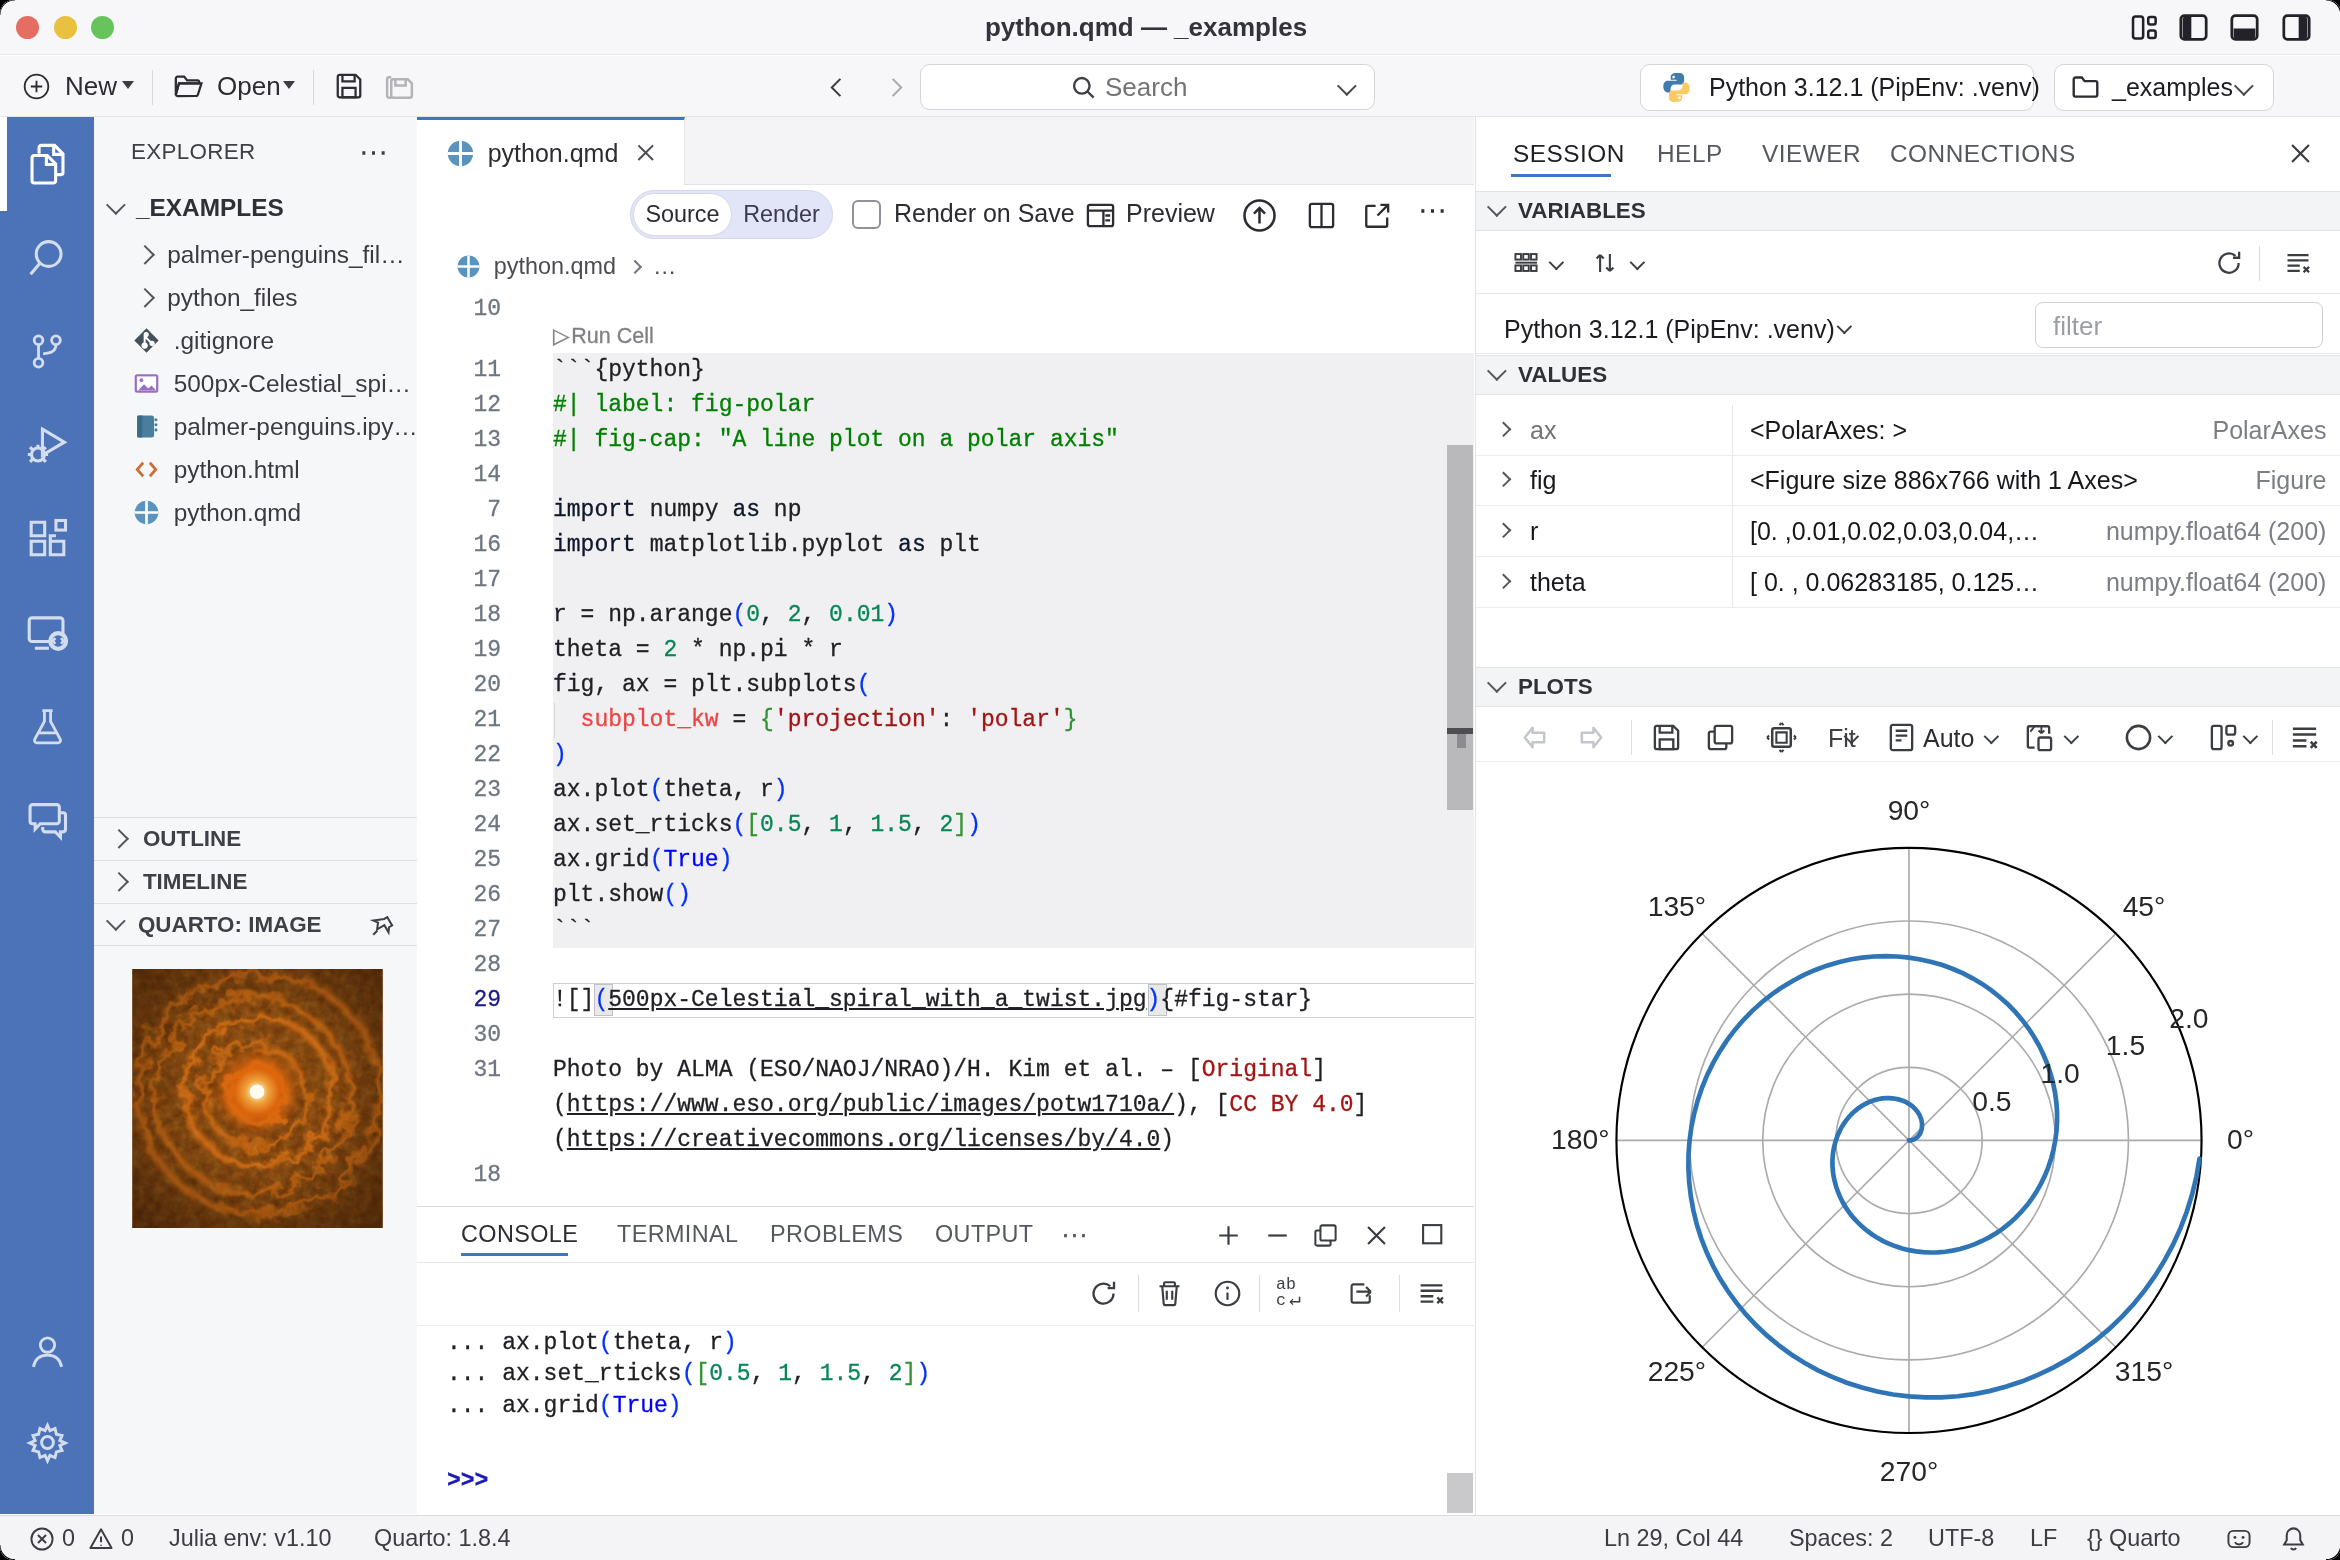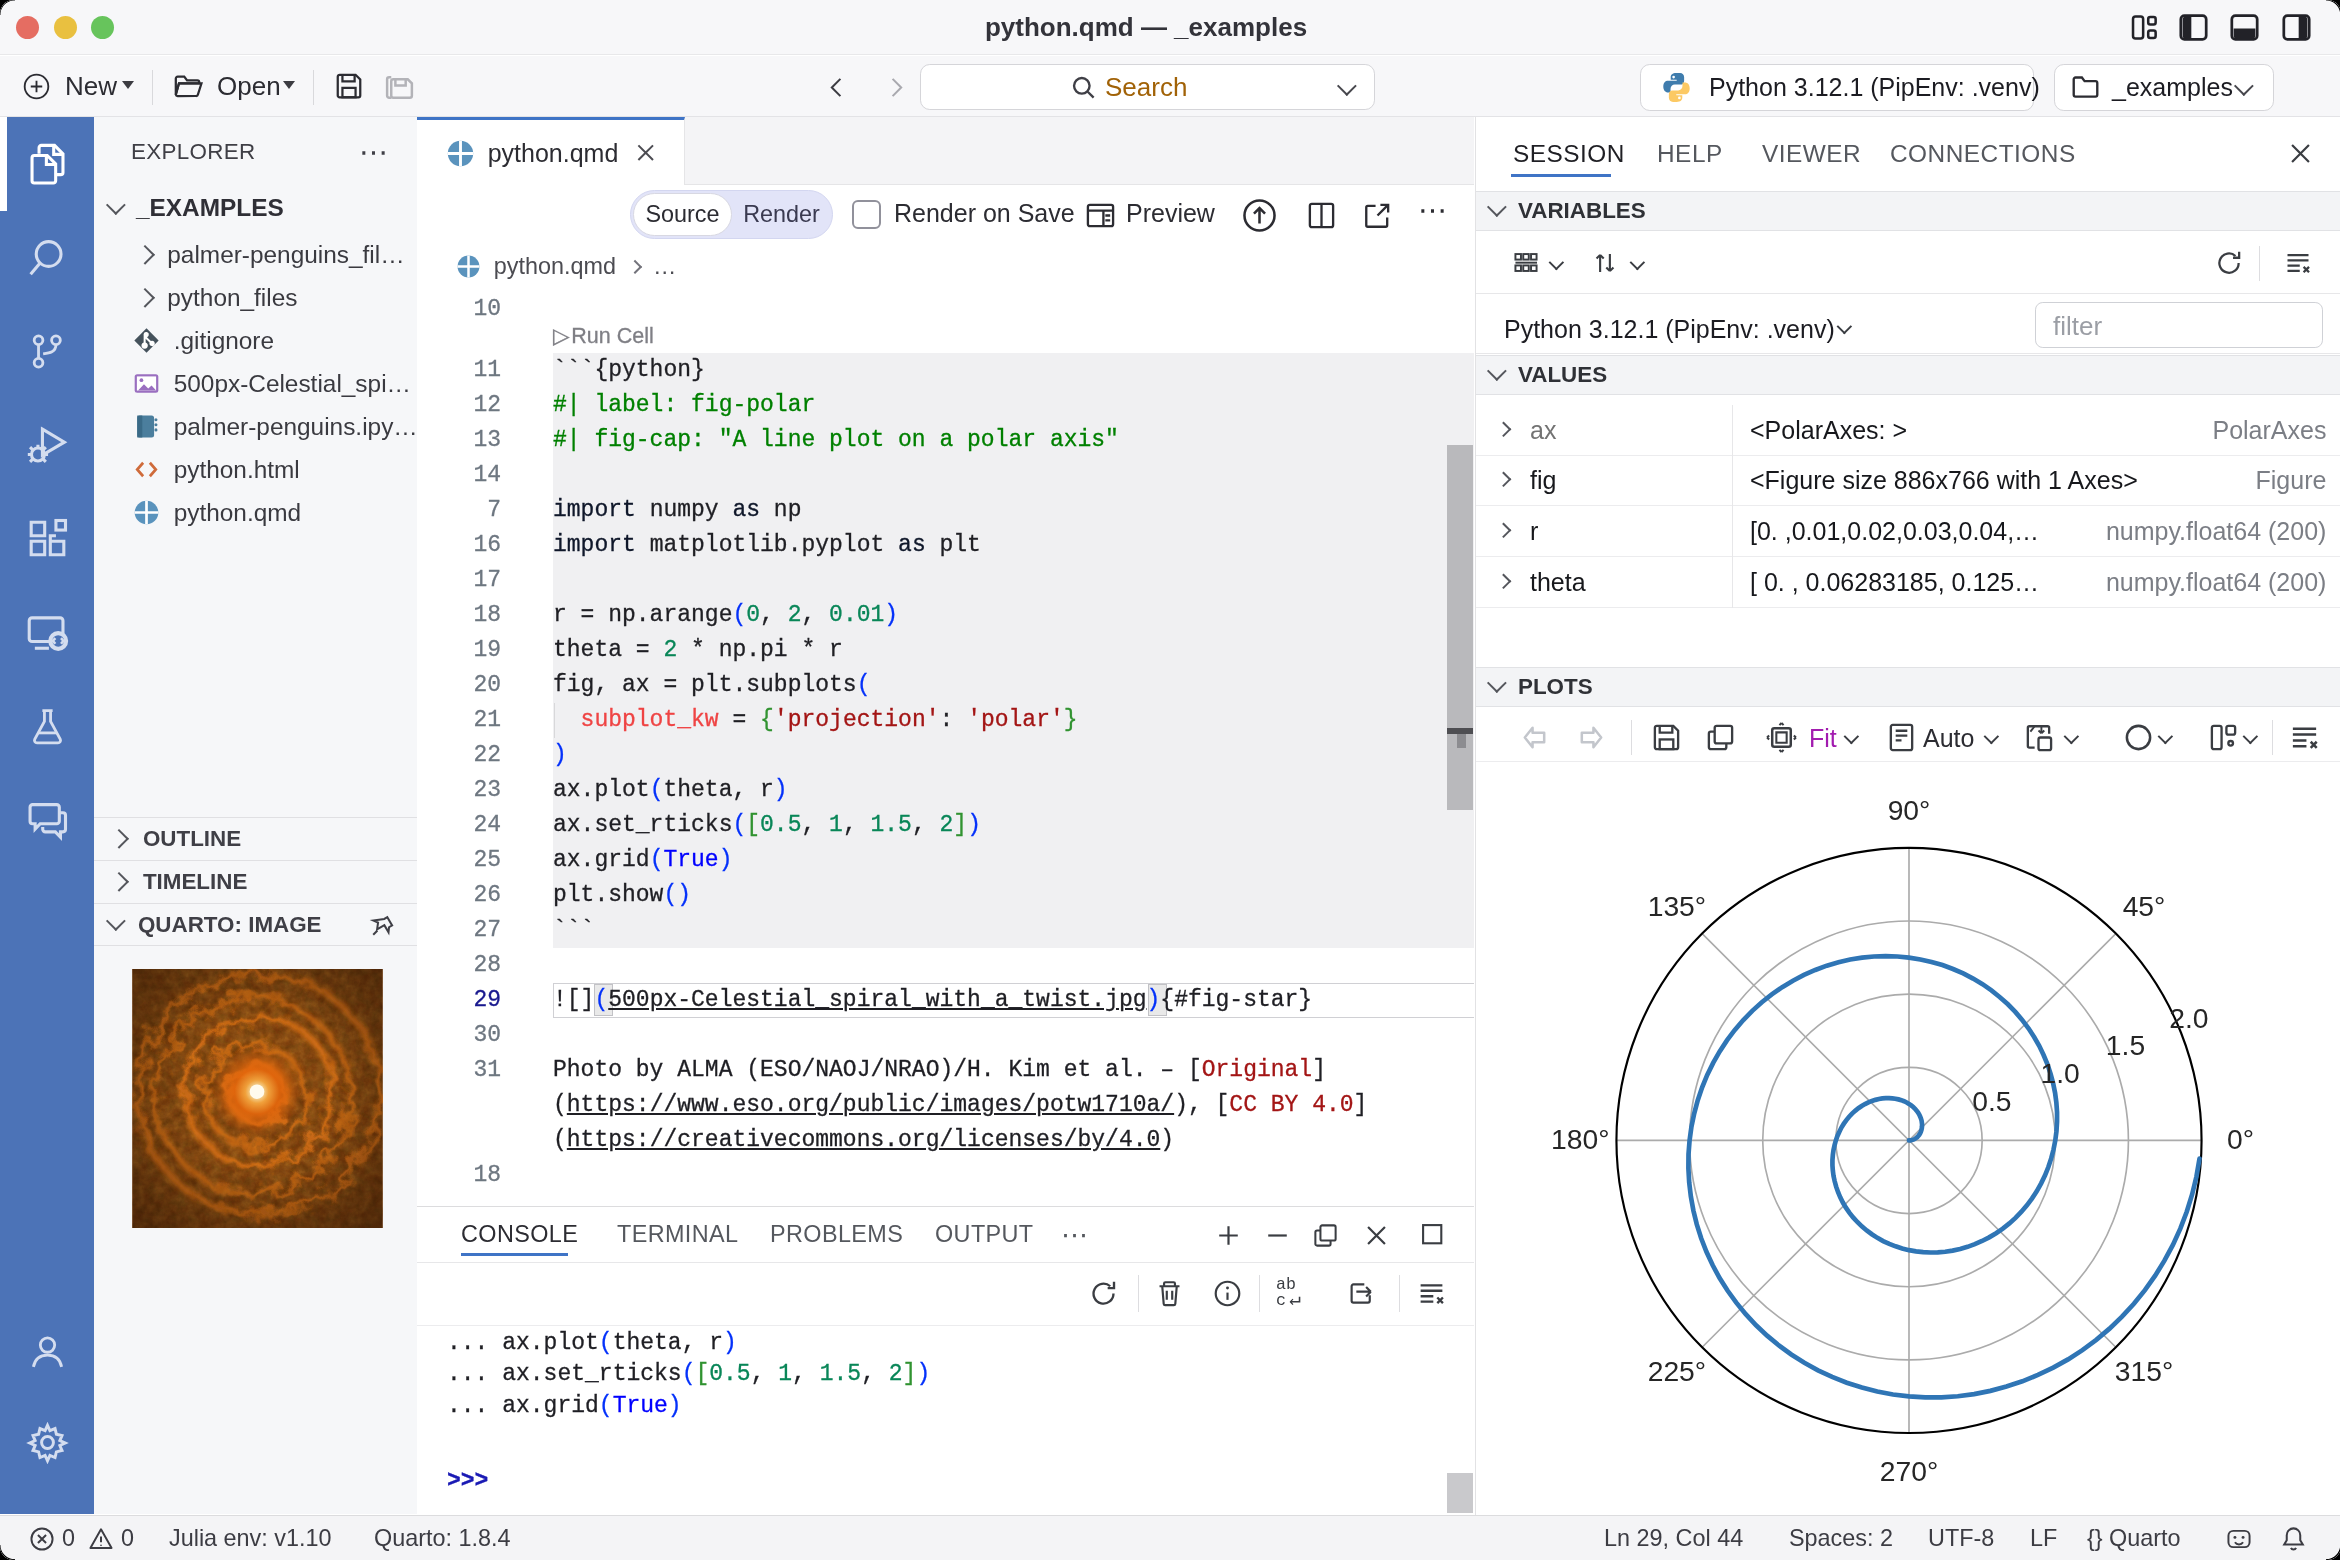--- a/index.html
+++ b/index.html
@@ -107,21 +107,21 @@
     </svg>
   <svg class="abs" style="left:884px;top:18.5px" width="25" height="25" viewBox="0 0 16 16" fill="none" stroke="#a9a9af" stroke-width="1.3">
       <path d="M5.5 2.5 11 8 5.5 13.5"></path>
     </svg>
 
   <div class="abs" style="left:920px;top:7.8px;width:455px;height:46px;border:1.5px solid #d5d5d9;border-radius:9.8px;background:#fff"></div>
   <svg class="abs" style="left:1070px;top:17.6px" width="27" height="27" viewBox="0 0 16 16" fill="none" stroke="#3f3f46" stroke-width="1.4">
       <circle cx="7" cy="7" r="4.6"></circle>
       <path d="M10.5 10.5 14 14"></path>
     </svg>
-  <div class="abs" style="left:1105px;top:15.6px;font-size:26px;color:#a16207">Search</div>
+  <div class="abs" style="left:1105px;top:15.6px;font-size:26px;color:#737373">Search</div>
   <span class="chev d abs" style="left:1340px;top:23.4px;border-color:#47474d"></span>
 
   <div class="abs" style="left:1640px;top:7.8px;width:394px;height:47px;border:1.5px solid #d5d5d9;border-radius:9.8px;background:#fff"></div>
   <svg class="abs" style="left:1660px;top:14.6px" width="33" height="33" viewBox="0 0 16 16">
       <path fill="#3f7cad" d="M7.9 1 C6 1 5.2 1.9 5.2 3 v1.2 h2.9 v.5 H3.9 C2.6 4.7 1.6 5.6 1.6 7.5 c0 1.9 1 2.9 2.3 2.9 h1.2 V8.7 c0-1.1.9-2.1 2.1-2.1 h2.8 c1 0 1.7-.8 1.7-1.8 V3 c0-1.1-.8-2-2-2 Z M6.6 2.3 a.65.65 0 1 1 0 1.3 a.65.65 0 0 1 0-1.3 Z"></path>
       <path fill="#fcc964" d="M8.1 15 c1.9 0 2.7-.9 2.7-2 v-1.2 H7.9 v-.5 h4.2 c1.3 0 2.3-.9 2.3-2.8 c0-1.9-1-2.9-2.3-2.9 h-1.2 v1.7 c0 1.1-.9 2.1-2.1 2.1 H6 c-1 0-1.7.8-1.7 1.8 V13 c0 1.1.8 2 2 2 Z M9.4 13.7 a.65.65 0 1 1 0-1.3 a.65.65 0 0 1 0 1.3 Z"></path>
     </svg>
   <div class="abs" style="left:1709px;top:16.6px;font-size:25px;color:#1c1c22">Python 3.12.1 (PipEnv: .venv)</div>
 
   <div class="abs" style="left:2054px;top:7.8px;width:220px;height:47px;border:1.5px solid #d5d5d9;border-radius:9.8px;background:#fff"></div>
@@ -527,21 +527,21 @@
       <rect x="4.5" y="9" width="7" height="5"></rect>
     </svg>
   <svg class="abs" style="left:229px;top:605px" width="31" height="31" viewBox="0 0 16 16" fill="none" stroke="#3a3d42" stroke-width="1.2">
       <rect x="5" y="2" width="9" height="9" rx="1"></rect>
       <path d="M11 11 v2 a1 1 0 0 1 -1 1 H3 a1 1 0 0 1 -1-1 V6 a1 1 0 0 1 1-1 h2"></path>
     </svg>
   <svg class="abs" style="left:289px;top:604px" width="33" height="33" viewBox="0 0 16 16" fill="none" stroke="#3a3d42" stroke-width="1.2">
       <rect x="3.5" y="3.5" width="9" height="9" rx="1"></rect>
       <path d="M5.5 5.5 h5 v5 h-5 Z M8 1 7 2 M8 1 9 2 M8 15 7 14 M8 15 9 14 M1 8 2 7 M1 8 2 9 M15 8 14 7 M15 8 14 9" stroke-width="1"></path>
     </svg>
-  <div class="abs" style="left:333px;top:607px;font-size:25px;color:#a21caf">Fit</div>
+  <div class="abs" style="left:352px;top:607px;font-size:25px;color:#404040">Fit</div>
   <span class="chev d abs" style="left:370px;top:614px;width:10.7px;height:10.7px;border-color:#3a3d42"></span>
   <svg class="abs" style="left:410px;top:605px" width="31" height="31" viewBox="0 0 16 16" fill="none" stroke="#3a3d42" stroke-width="1.2">
       <rect x="2.5" y="1.5" width="11" height="13" rx="1"></rect>
       <path d="M5 4.5 h6 M5 7 h6 M5 9.5 h3"></path>
     </svg>
   <div class="abs" style="left:447px;top:607px;font-size:25px;color:#2c2c32">Auto</div>
   <span class="chev d abs" style="left:510px;top:614px;width:10.7px;height:10.7px;border-color:#3a3d42"></span>
   <svg class="abs" style="left:547px;top:605px" width="31" height="31" viewBox="0 0 16 16" fill="none" stroke="#3a3d42" stroke-width="1.2">
       <path d="M13.5 6 V3 a.8.8 0 0 0 -.8-.8 H3.3 a.8.8 0 0 0 -.8.8 v9.4 a.8.8 0 0 0 .8.8 H6"></path>
       <path d="M6 2.2 3.8 5 M9.5 2.2 V5.8 M9.5 5.8 8 4.4 M9.5 5.8 11 4.4" stroke-width="1"></path>

